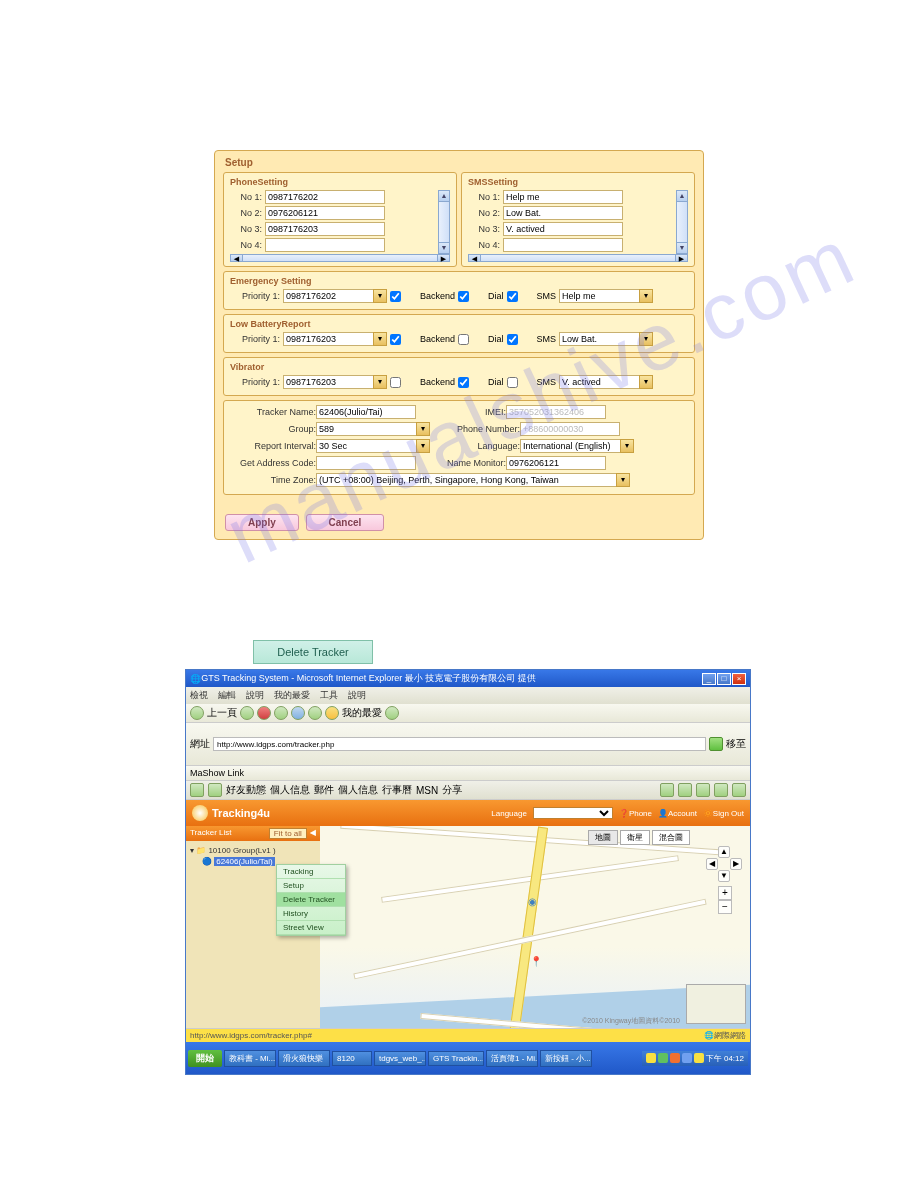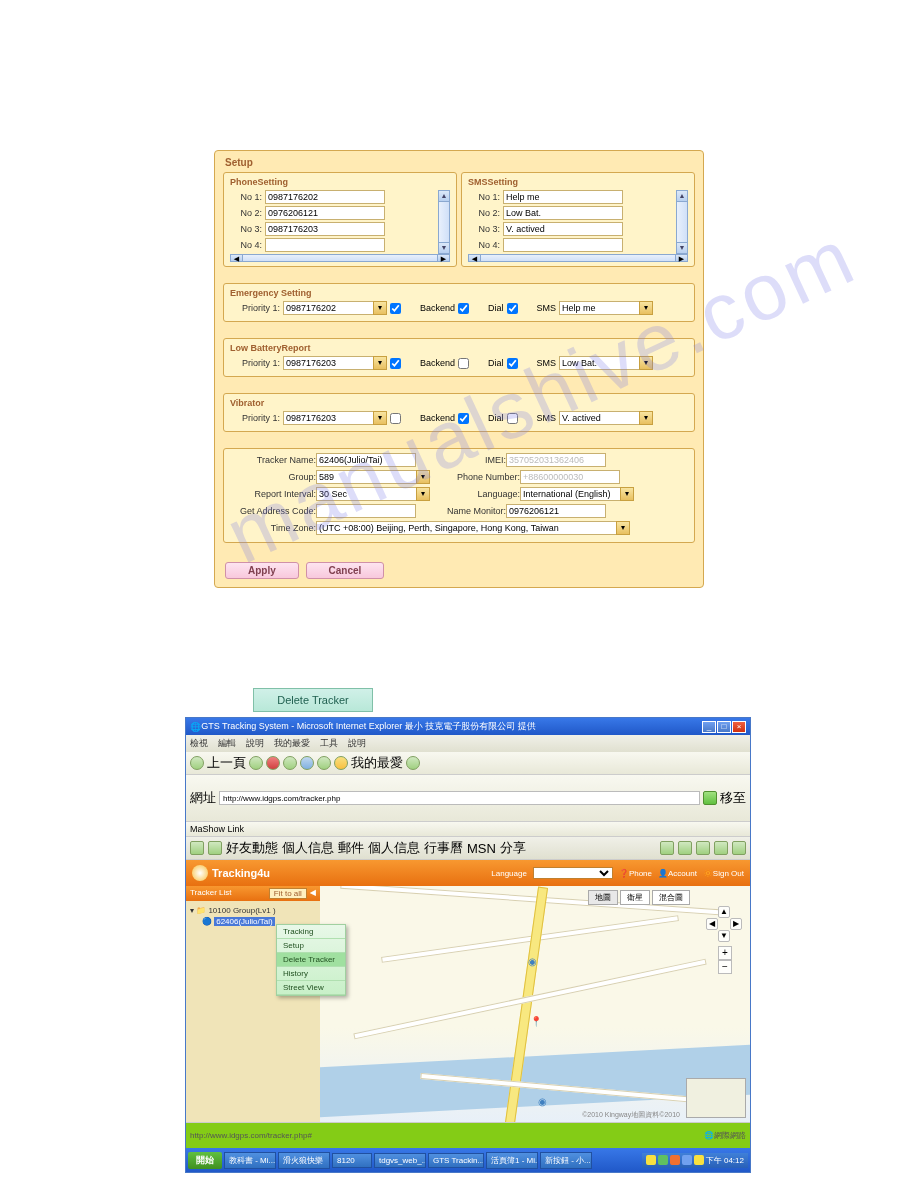--- a/index.html
+++ b/index.html
@@ -4,21 +4,21 @@
 <style>
 * { box-sizing: border-box; margin: 0; padding: 0; }
 body { font-family: Tahoma, Arial, sans-serif; font-size: 10px; background: #fff; width: 918px; }
 
 
 .watermark { position: absolute; top: 350px; left: 200px; font-size: 80px; color: rgba(120,120,230,0.25); transform: rotate(-25deg); pointer-events: none; z-index: 999; letter-spacing: 4px; }
 
 
 .setup-dialog { margin: 150px auto 0; width: 490px; background: #ffeab3; border: 1px solid #d4a850; border-radius: 4px; padding: 4px 8px 8px; }
 .setup-title { color: #a06030; font-weight: bold; font-size: 10px; padding: 2px 0 4px 2px; }
-.panel { border: 1px solid #d4a850; border-radius: 3px; padding: 4px 6px; margin-bottom: 16px; background: #fff4c9; }
+.panel { border: 1px solid #d4a850; border-radius: 3px; padding: 4px 6px; margin-bottom: 4px; background: #fff4c9; }
 .panel-title { color: #a06030; font-weight: bold; font-size: 9px; margin-bottom: 3px; }
 .two-col { display: flex; gap: 4px; }
 .two-col .panel { flex: 1; }
 .row { display: flex; align-items: center; margin-bottom: 2px; gap: 3px; }
 .label { text-align: right; font-size: 9px; color: #333; }
 .phone-sms-row .label { width: 32px; }
 input[type=text] { border: 1px solid #c8b070; background: #fff; font-size: 9px; padding: 1px 2px; height: 14px; }
 .phone-sms-input { width: 120px; }
 .scroll-up, .scroll-down { width: 12px; height: 12px; background: linear-gradient(#dce8f8,#b8d0f0); border: 1px solid #8aa8d0; text-align: center; line-height: 9px; font-size: 7px; color: #446; }
 .scroll-track { background: linear-gradient(#e8f0fc,#d0e0f8); height: 8px; border: 1px solid #8aa8d0; display: flex; }
@@ -53,36 +53,36 @@
 
 
 .browser { margin: 5px 0 0 185px; width: 566px; border: 1px solid #4878c8; }
 .titlebar { display: flex; background: linear-gradient(#3878e8,#2058c8); color: #fff; font-size: 9px; padding: 2px 4px; align-items: center; }
 .titlebar .spacer { flex: 1; }
 .win-btn { width: 14px; height: 12px; background: linear-gradient(#70a0f0,#4878c8); border: 1px solid #fff; margin-left: 1px; font-size: 8px; text-align: center; line-height: 10px; }
 .win-btn.close { background: linear-gradient(#f06040,#d03010); }
 .menubar { background: linear-gradient(#f0f0e8,#e0e0d0); font-size: 9px; padding: 2px 4px; display: flex; gap: 10px; color: #333; }
 .toolbar { background: linear-gradient(#f8f8f0,#e8e8d8); padding: 2px 4px; display: flex; align-items: center; gap: 3px; border-bottom: 1px solid #ccc; }
 .tb-icon { width: 14px; height: 14px; background: linear-gradient(#d0e8c0,#a0d080); border: 1px solid #80a060; border-radius: 7px; }
-.tb-text { font-size: 13px; }
+.tb-text { font-size: 10px; }
 .addrbar { background: linear-gradient(#f8f8f0,#e8e8d8); padding: 14px 4px; display: flex; align-items: center; gap: 3px; border-bottom: 1px solid #ccc; }
 .addrbar input { flex: 1; height: 14px; border: 1px solid #bbb; font-size: 8px; padding: 0 3px; }
 .go-btn { width: 14px; height: 14px; background: linear-gradient(#a0e080,#60c040); border-radius: 2px; border: 1px solid #509030; }
 .linkbar { background: linear-gradient(#f8f8f0,#e8e8d8); padding: 2px 4px; font-size: 9px; border-bottom: 1px solid #ccc; }
-.tabbar { background: linear-gradient(#f0f0e8,#e0e0d0); padding: 2px 4px; display: flex; align-items: center; gap: 4px; font-size: 13px; border-bottom: 1px solid #ccc; text-align: right; }
+.tabbar { background: linear-gradient(#f0f0e8,#e0e0d0); padding: 2px 4px; display: flex; align-items: center; gap: 4px; font-size: 10px; border-bottom: 1px solid #ccc; text-align: right; }
 .tabbar .tb-icon { border-radius: 2px; }
 
 
 .app-header { background: linear-gradient(#f89830,#e87010); height: 26px; display: flex; align-items: center; justify-content: flex-end; padding: 0 6px; gap: 6px; font-size: 8px; color: #fff; }
 .app-header .left { margin-right: auto; display: flex; align-items: center; gap: 4px; }
 .logo { width: 16px; height: 16px; background: radial-gradient(#fff,#f8c040); border-radius: 8px; }
 .app-link { color: #fff; }
 .lang-select { width: 80px; height: 12px; background: #fff; border: 1px solid #c08030; font-size: 8px; }
 
-.app-body { display: flex; height: 236px; position: relative; justify-content: space-between; }
+.app-body { display: flex; height: 202px; position: relative; justify-content: space-between; }
 .sidebar { width: 134px; background: #f0e4b8; display: flex; flex-direction: column; }
 .sidebar-hdr { background: linear-gradient(#f89830,#e87010); color: #fff; font-size: 8px; padding: 2px 4px; display: flex; }
 .sidebar-hdr .spacer { flex: 1; }
 .fit-btn { background: #fff0c0; color: #a06030; padding: 0 4px; border: 1px solid #c08030; font-size: 8px; }
 .tree { padding: 4px; font-size: 8px; color: #333; flex: 1; }
 .tree-node { padding: 1px 0; }
 .tree-sub { margin-left: 12px; }
 .tree-sel { background: #4878d8; color: #fff; padding: 0 2px; }
 .ctx-menu { position: absolute; left: 90px; top: 38px; width: 70px; background: linear-gradient(#e8f8e8,#c8f0c8); border: 1px solid #a0d0a0; box-shadow: 2px 2px 4px rgba(0,0,0,0.3); font-size: 8px; z-index: 10; }
 .ctx-item { padding: 2px 6px; color: #205020; border-bottom: 1px solid #b0e0b0; }
@@ -96,24 +96,24 @@
 .map-btn { padding: 1px 6px; background: #fff; border: 1px solid #aaa; font-size: 8px; }
 .map-btn.active { background: #e8e8e8; }
 .pan-ctrl { position: absolute; top: 4px; right: 4px; width: 36px; height: 36px; }
 .pan-ctrl .a { position: absolute; width: 12px; height: 12px; background: rgba(255,255,255,0.8); border: 1px solid #bbb; font-size: 8px; text-align: center; line-height: 10px; border-radius: 2px; }
 .zoom-ctrl { position: absolute; top: 44px; right: 16px; width: 14px; }
 .zoom-ctrl .z { width: 14px; height: 14px; background: rgba(255,255,255,0.8); border: 1px solid #bbb; text-align: center; font-size: 10px; line-height: 12px; }
 .minimap { position: absolute; bottom: 4px; right: 4px; width: 60px; height: 40px; background: #f0f0e0; border: 1px solid #aaa; }
 .map-attr { position: absolute; bottom: 2px; right: 70px; font-size: 7px; color: #888; }
 .marker { position: absolute; width: 14px; height: 14px; }
 
-.statusbar { background: #84cc16; border-top: 1px solid #ccc; font-size: 8px; padding: 7px 4px; display: flex; align-items: center; color: #555; }
+.statusbar { background: #fde047; border-top: 1px solid #ccc; font-size: 8px; padding: 1px 4px; display: flex; align-items: center; color: #555; }
 .statusbar .spacer { flex: 1; }
 
-.taskbar { background: linear-gradient(#3878e8,#2058c8); height: 24px; display: flex; align-items: center; padding: 0 2px; gap: 2px; }
+.taskbar { background: linear-gradient(#3878e8,#2058c8); height: 32px; display: flex; align-items: center; padding: 0 2px; gap: 2px; }
 .start { background: linear-gradient(#60c040,#409020); color: #fff; font-size: 9px; font-weight: bold; padding: 2px 8px; border-radius: 2px; }
 .task { background: linear-gradient(#5090e0,#3070c0); color: #fff; font-size: 8px; padding: 2px 4px; border: 1px solid #2050a0; white-space: nowrap; overflow: hidden; }
 .tray { background: linear-gradient(#4080d8,#2860b8); margin-left: auto; padding: 2px 4px; display: flex; gap: 2px; align-items: center; }
 .tray-icon { width: 10px; height: 10px; background: #f8e040; border-radius: 2px; }
 .clock { color: #fff; font-size: 8px; }
 </style>
 </head>
 <body>
 
 <div class="watermark">manualshive.com</div>

